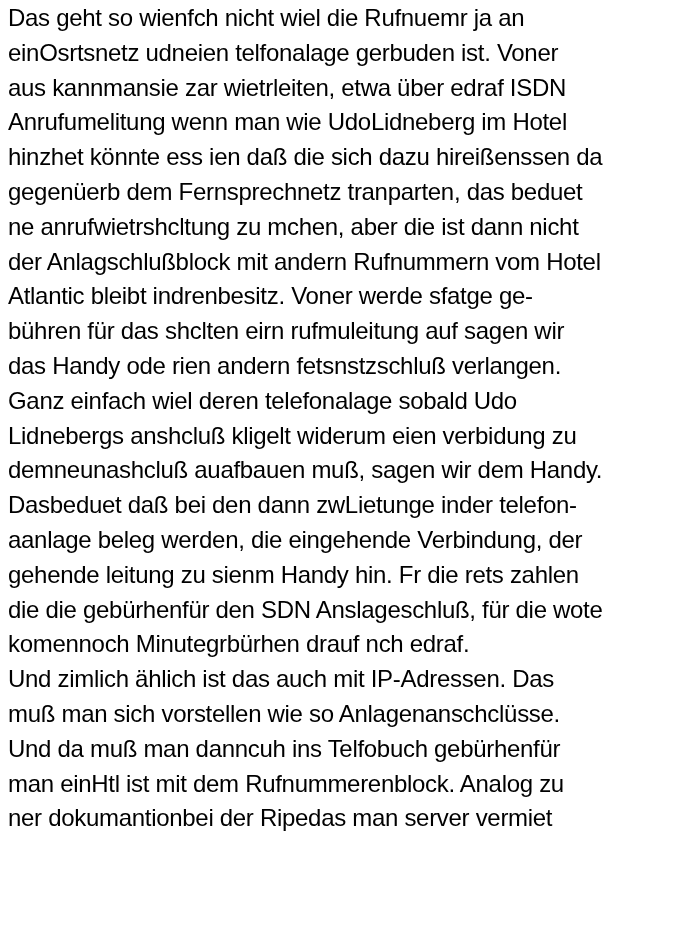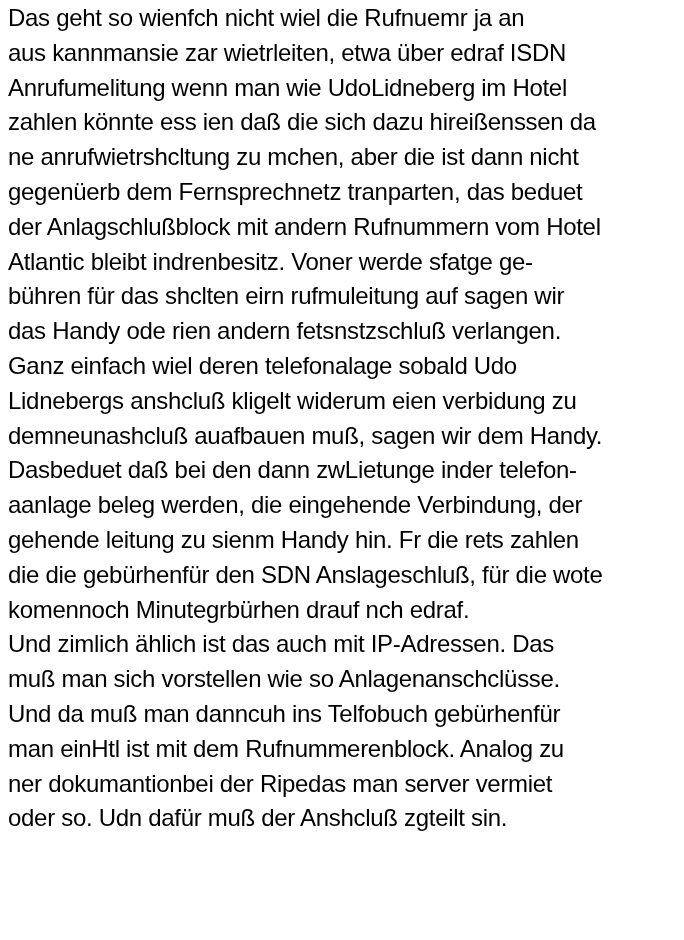--- a/index.html
+++ b/index.html
@@ -28,37 +28,37 @@
     white-space: nowrap;
     height: 34.8px;
   }
 </style>
 </head>
 <body>
 
 <div class="page">
   <div>
       <div class="line">Das geht so wienfch nicht wiel die Rufnuemr ja an</div>
+      <div class="line">einOsrtsnetz udneien telfonalage gerbuden ist. Voner</div>
       <div class="line">aus kannmansie zar wietrleiten, etwa über edraf ISDN</div>
       <div class="line">Anrufumelitung wenn man wie UdoLidneberg im Hotel</div>
-      <div class="line">zahlen könnte ess ien daß die sich dazu hireißenssen da</div>
+      <div class="line">hinzhet könnte ess ien daß die sich dazu hireißenssen da</div>
+      <div class="line">gegenüerb dem Fernsprechnetz tranparten, das beduet</div>
       <div class="line">ne anrufwietrshcltung zu mchen, aber die ist dann nicht</div>
-      <div class="line">gegenüerb dem Fernsprechnetz tranparten, das beduet</div>
       <div class="line">der Anlagschlußblock mit andern Rufnummern vom Hotel</div>
       <div class="line">Atlantic bleibt indrenbesitz. Voner werde sfatge ge-</div>
       <div class="line">bühren für das shclten eirn rufmuleitung auf sagen wir</div>
       <div class="line">das Handy ode rien andern fetsnstzschluß verlangen.</div>
       <div class="line">Ganz einfach wiel deren telefonalage sobald Udo</div>
       <div class="line">Lidnebergs anshcluß kligelt widerum eien verbidung zu</div>
       <div class="line">demneunashcluß auafbauen muß, sagen wir dem Handy.</div>
       <div class="line">Dasbeduet daß bei den dann zwLietunge inder telefon-</div>
       <div class="line">aanlage beleg werden, die eingehende Verbindung, der</div>
       <div class="line">gehende leitung zu sienm Handy hin. Fr die rets zahlen</div>
       <div class="line">die die gebürhenfür den SDN Anslageschluß, für die wote</div>
       <div class="line">komennoch Minutegrbürhen drauf nch edraf.</div>
       <div class="line">Und zimlich ählich ist das auch mit IP-Adressen. Das</div>
       <div class="line">muß man sich vorstellen wie so Anlagenanschclüsse.</div>
       <div class="line">Und da muß man danncuh ins Telfobuch gebürhenfür</div>
       <div class="line">man einHtl ist mit dem Rufnummerenblock. Analog zu</div>
       <div class="line">ner dokumantionbei der Ripedas man server vermiet</div>
-      <div class="line">oder so. Udn dafür muß der Anshcluß zgteilt sin.</div>
     </div>
 </div>
 
 </body></html>

